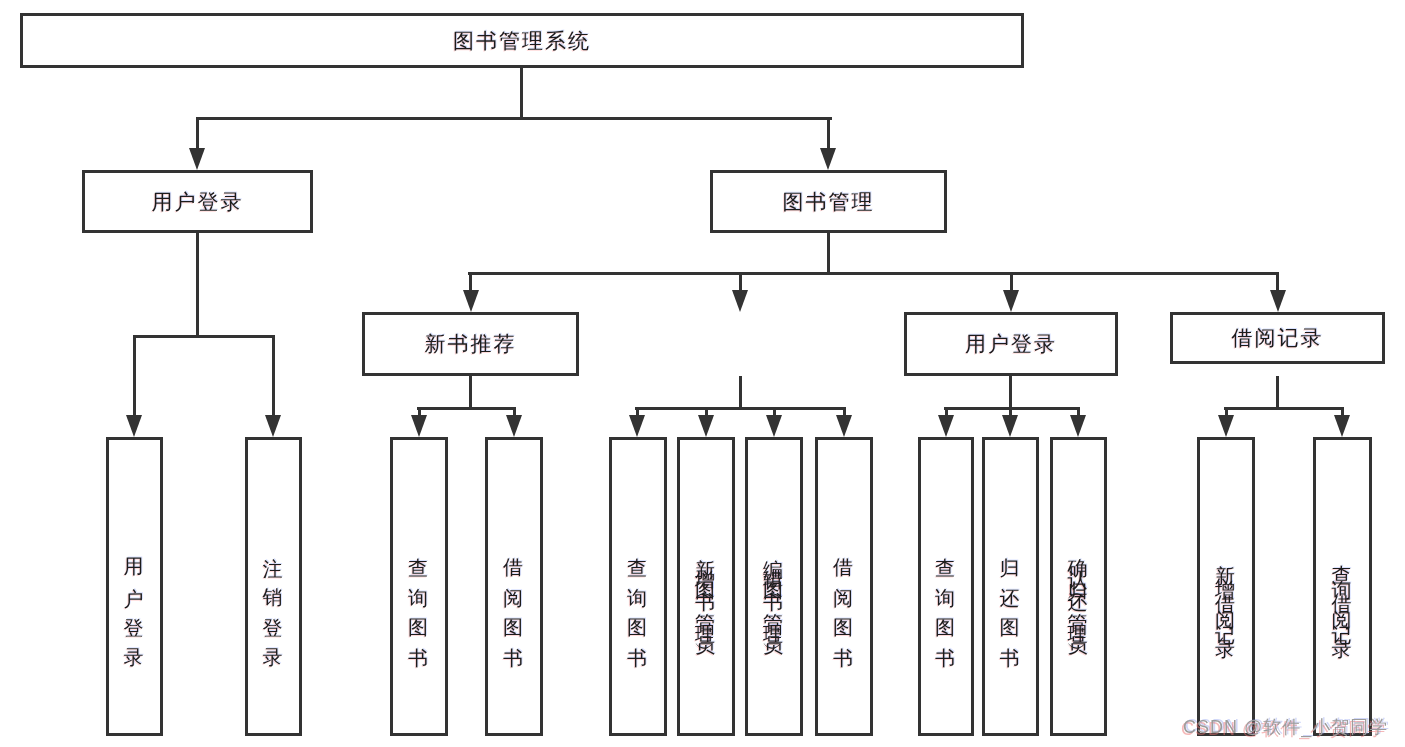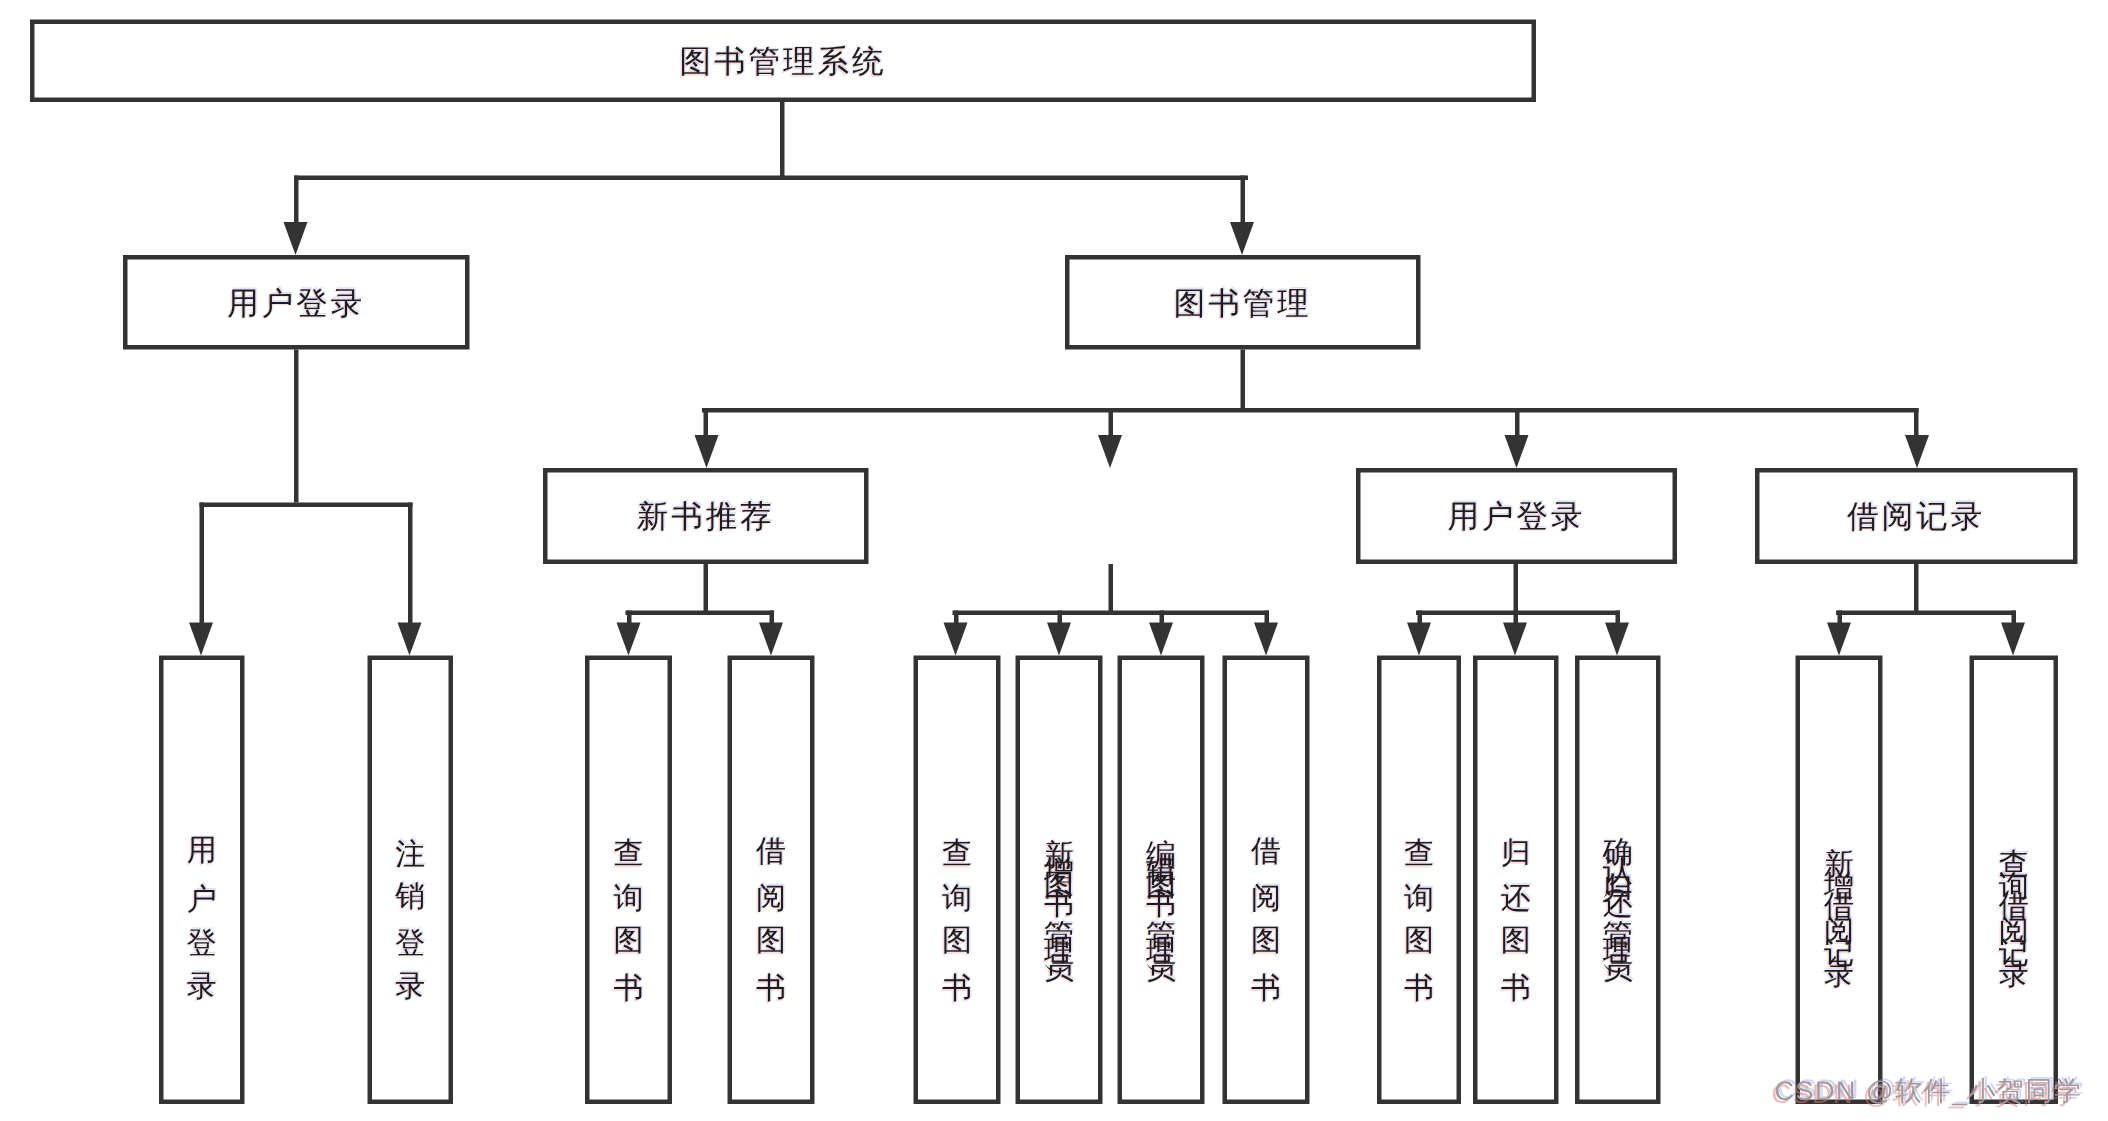--- a/index.html
+++ b/index.html
@@ -37,21 +37,21 @@
 
 <div class="canvas">
 
   <div class="node" style="left:20px;top:13px;width:1004px;height:55px">图书管理系统</div>
 
   <div class="node" style="left:82px;top:170px;width:231px;height:63px">用户登录</div>
   <div class="node" style="left:362px;top:312px;width:217px;height:64px">新书推荐</div>
 
   <div class="node" style="left:710px;top:170px;width:237px;height:63px">图书管理</div>
   <div class="node" style="left:904px;top:312px;width:214px;height:64px">用户登录</div>
-  <div class="node" style="left:1170px;top:312px;width:215px;height:64px">借阅记录</div>
+  <div class="node" style="left:1170px;top:312px;width:215px;height:52px">借阅记录</div>
 
   <div class="node leaf ls4" style="left:106px;top:437px;width:57px;height:299px">用户登录</div>
   <div class="node leaf ls4" style="left:245px;top:437px;width:57px;height:299px">注销登录</div>
 
   <div class="node leaf ls4" style="left:390px;top:437px;width:58px;height:299px">查询图书</div>
   <div class="node leaf ls4" style="left:485px;top:437px;width:58px;height:299px">借阅图书</div>
 
   <div class="node leaf ls4" style="left:609px;top:437px;width:58px;height:299px">查询图书</div>
   <div class="node leaf ls9" style="left:677px;top:437px;width:58px;height:299px">新增图书（管理员）</div>
   <div class="node leaf ls9" style="left:745px;top:437px;width:58px;height:299px">编辑图书（管理员）</div>

